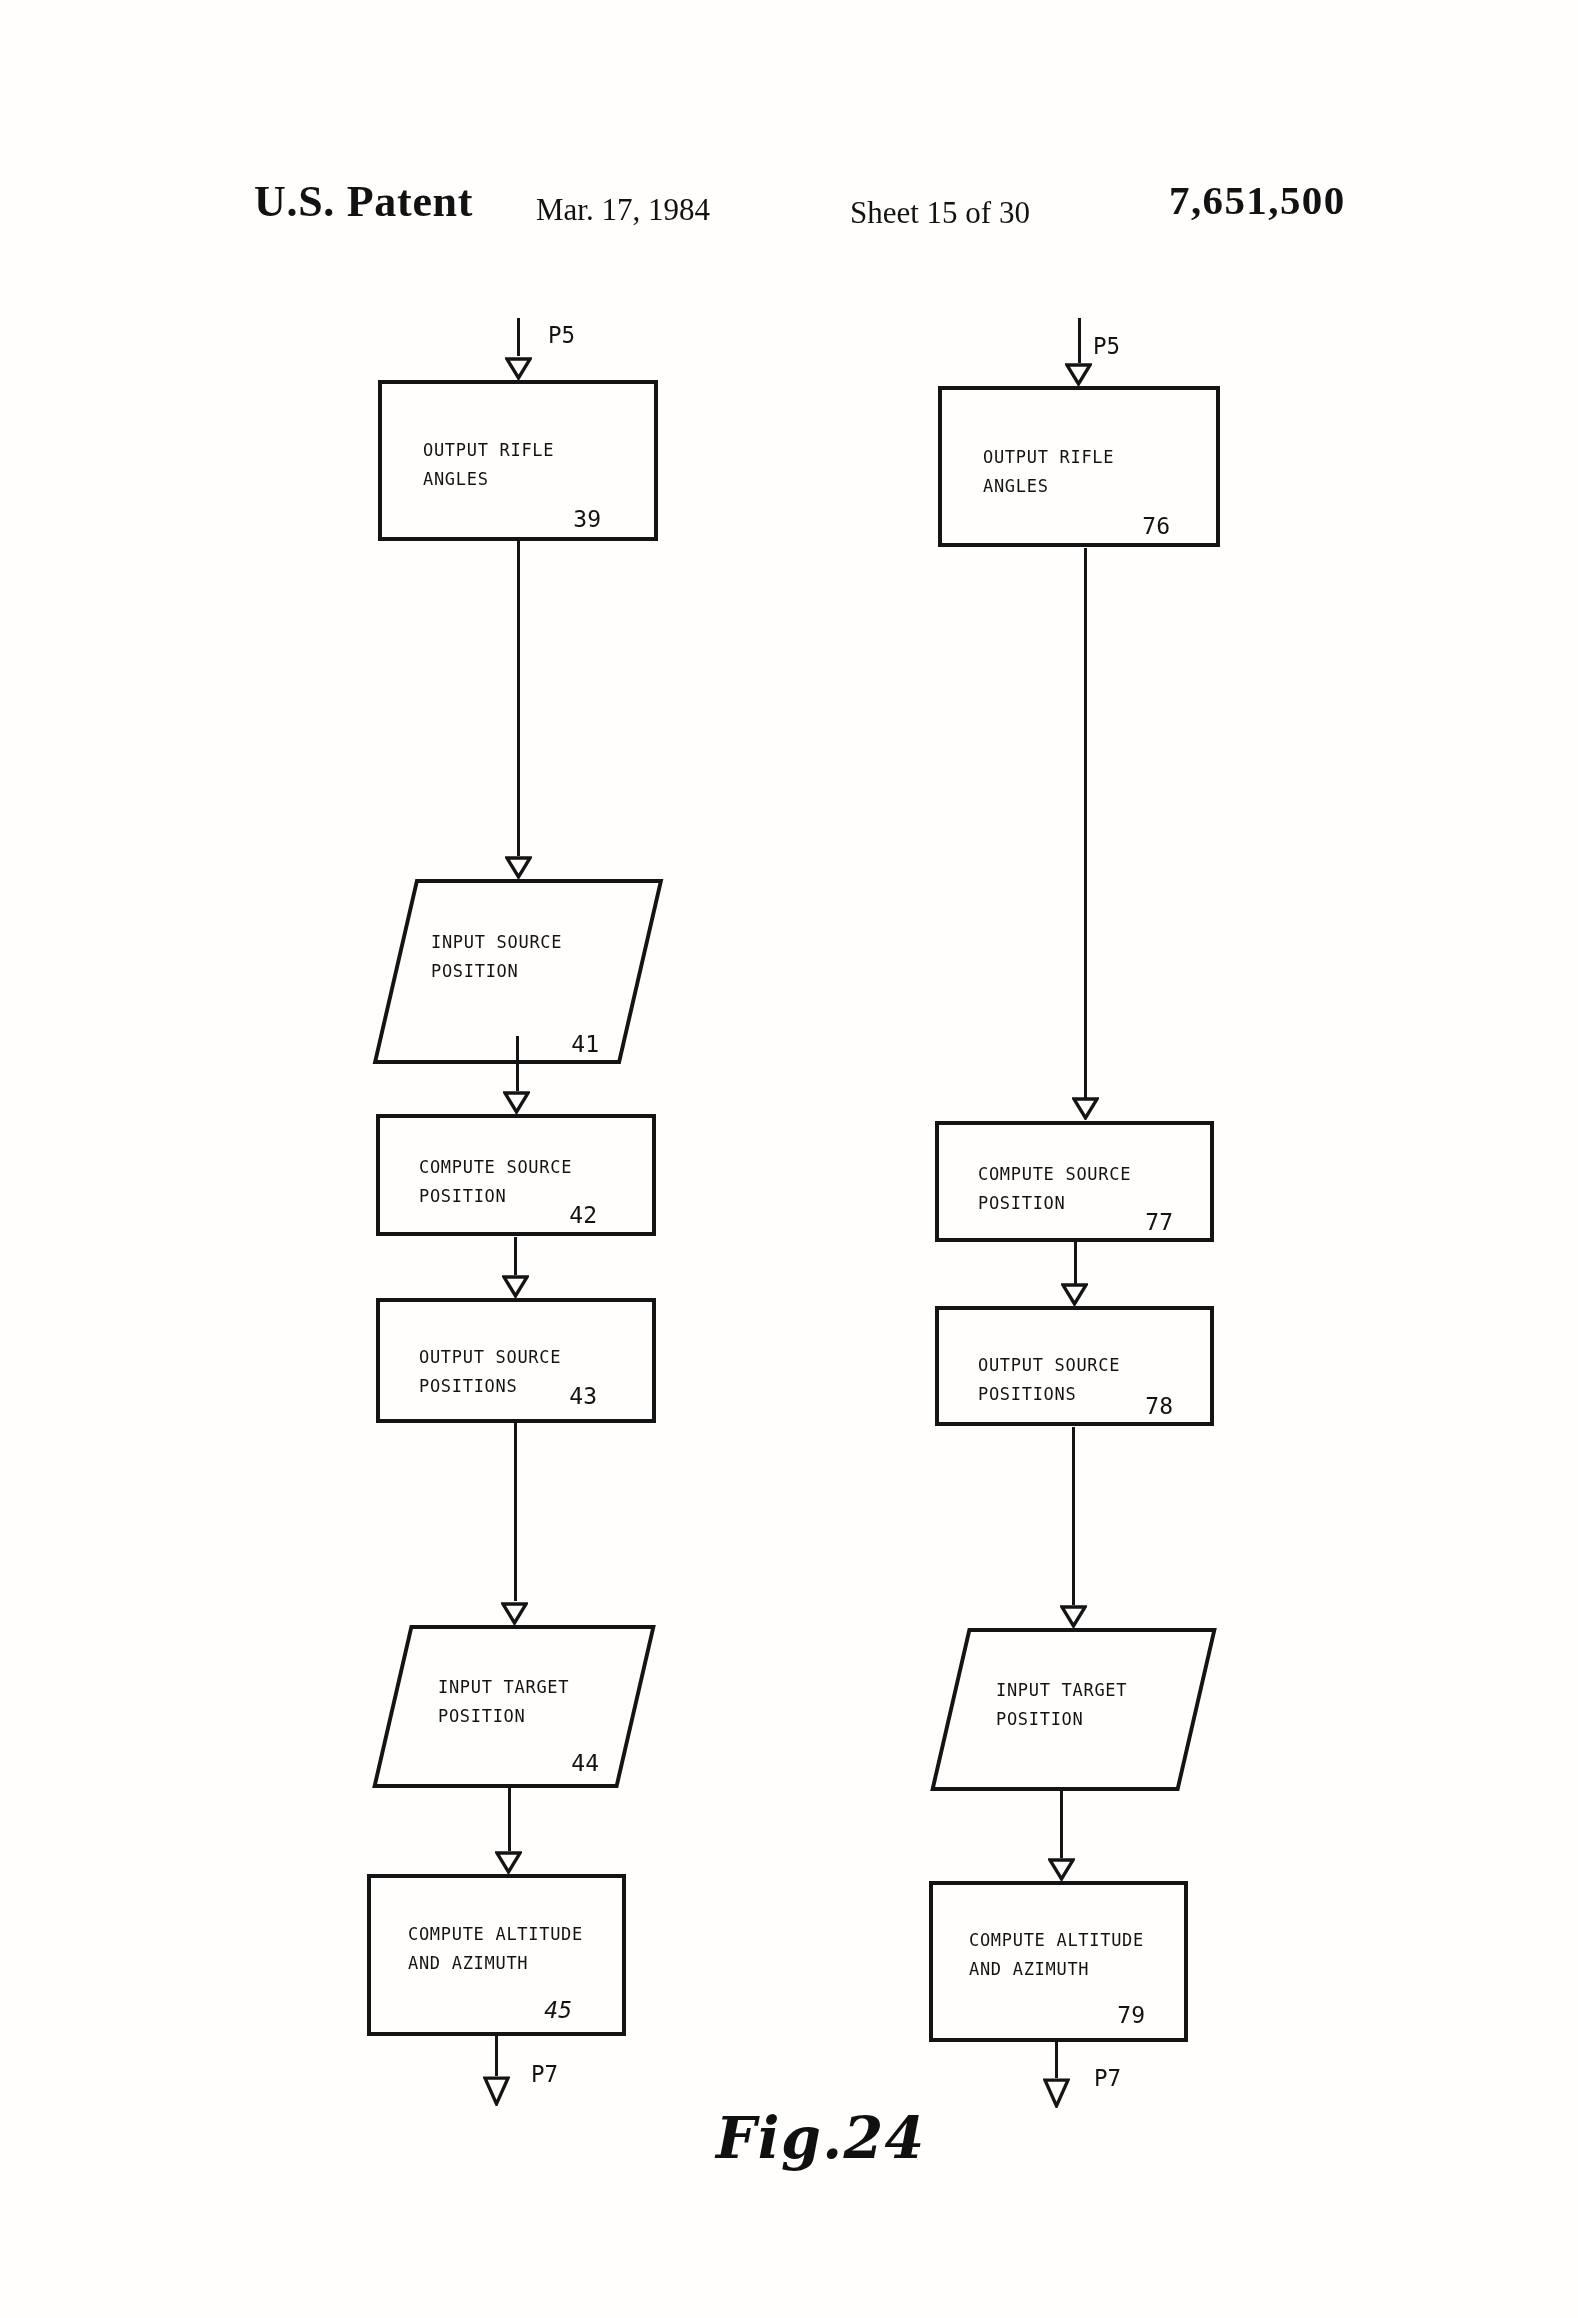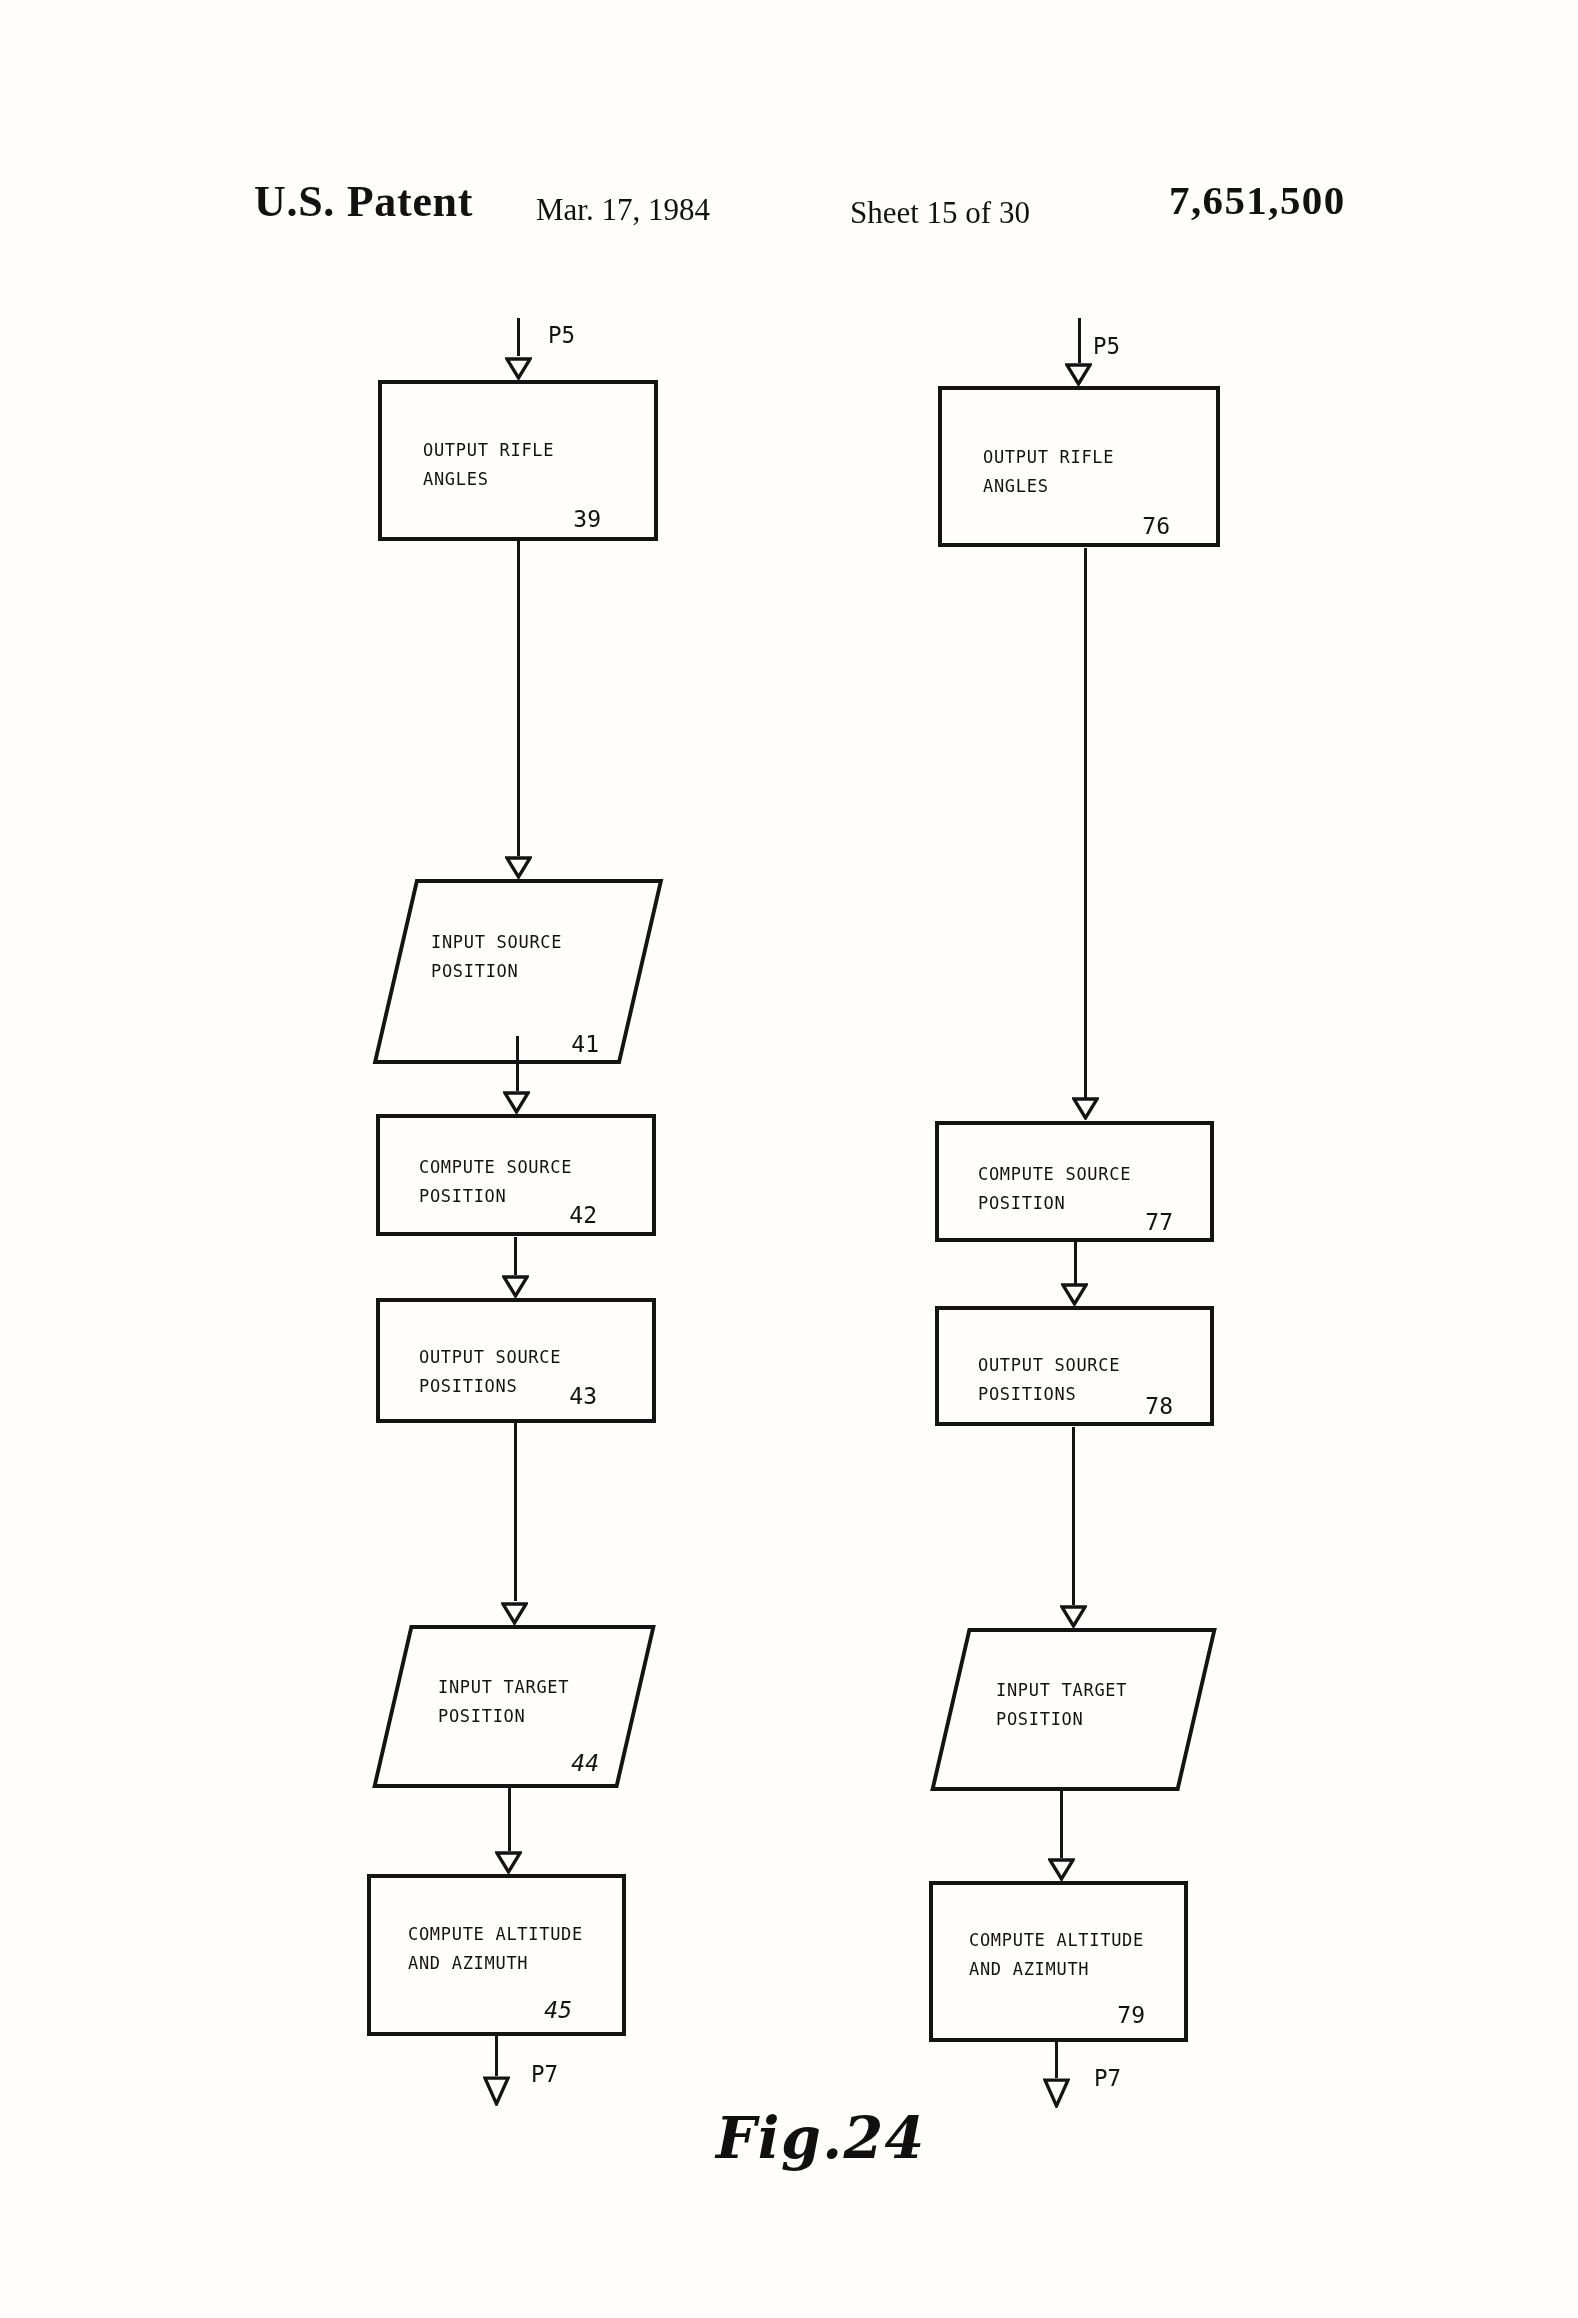--- a/index.html
+++ b/index.html
@@ -87,21 +87,21 @@
 
   <div class="vline" style="left:514px;top:1423px;height:178px;"></div>
   <svg class="ah" style="left:501px;top:1602px;" width="27" height="23" viewBox="0 0 40 34">
       <polygon points="3,3 37,3 20,31"></polygon>
     </svg>
 
   <div class="node io" style="left:373px;top:1625px;width:284px;height:163px;">
     <div class="io-shape" style="left:18.4px;width:246px;"></div>
     <div class="nlabel" style="padding:48px 0 0 65px;">INPUT TARGET
 POSITION</div>
-    <div class="nnum" style="right:58px;bottom:11.6px;font-style:italic;">44</div>
+    <div class="nnum" style="right:58px;bottom:11.6px;">44</div>
   </div>
 
   <div class="vline" style="left:508px;top:1787px;height:64px;"></div>
   <svg class="ah" style="left:495px;top:1851px;" width="27" height="23" viewBox="0 0 40 34">
       <polygon points="3,3 37,3 20,31"></polygon>
     </svg>
 
   <div class="node process" style="left:367px;top:1874px;width:259px;height:162px;">
     <div class="nlabel" style="padding:42px 0 0 37px;">COMPUTE ALTITUDE
 AND AZIMUTH</div>

